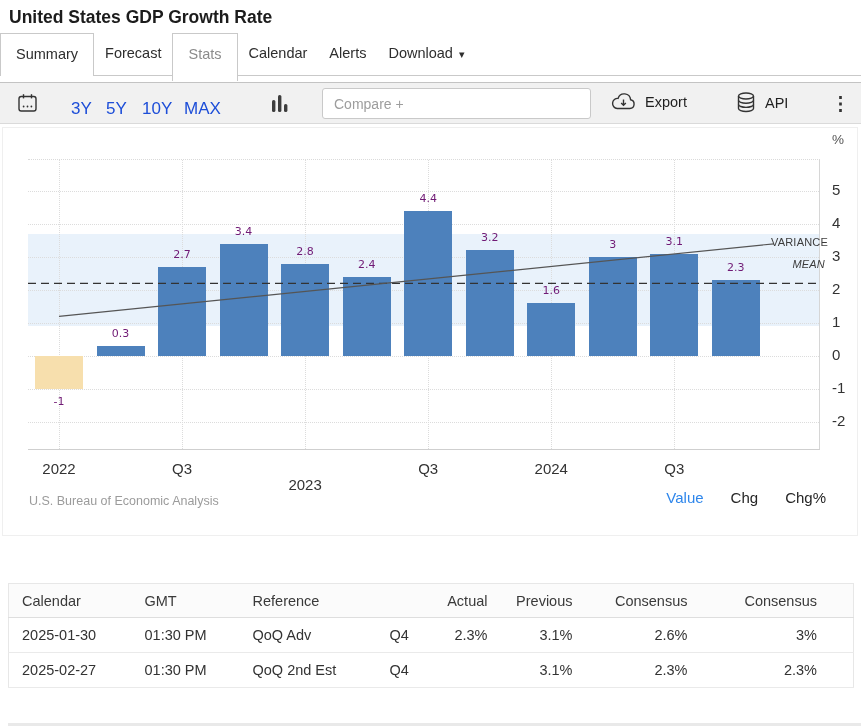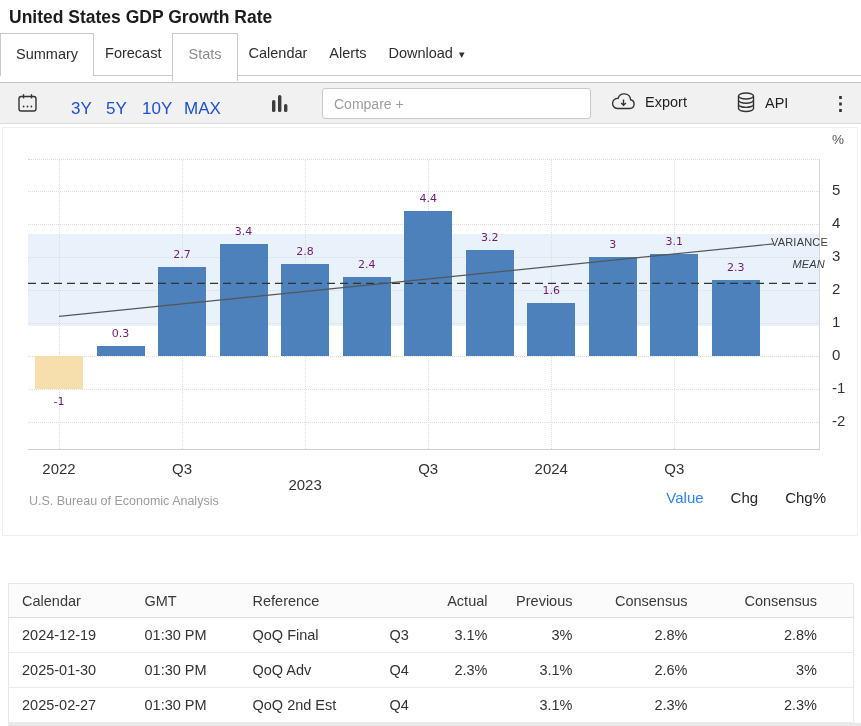--- a/index.html
+++ b/index.html
@@ -222,30 +222,20 @@
           <th class="al">Reference</th>
           <th class="al"></th>
           <th class="ar">Actual</th>
           <th class="ar">Previous</th>
           <th class="ar">Consensus</th>
           <th class="ar c7">Consensus</th>
         </tr>
       </thead>
     <tbody>
         <tr>
-          <td class="al">2024-12-19</td>
-          <td class="al">01:30 PM</td>
-          <td class="al">QoQ Final</td>
-          <td class="al">Q3</td>
-          <td class="ar">3.1%</td>
-          <td class="ar">3%</td>
-          <td class="ar">2.8%</td>
-          <td class="ar c7">2.8%</td>
-        </tr>
-        <tr>
           <td class="al">2025-01-30</td>
           <td class="al">01:30 PM</td>
           <td class="al">QoQ Adv</td>
           <td class="al">Q4</td>
           <td class="ar">2.3%</td>
           <td class="ar">3.1%</td>
           <td class="ar">2.6%</td>
           <td class="ar c7">3%</td>
         </tr>
         <tr>

